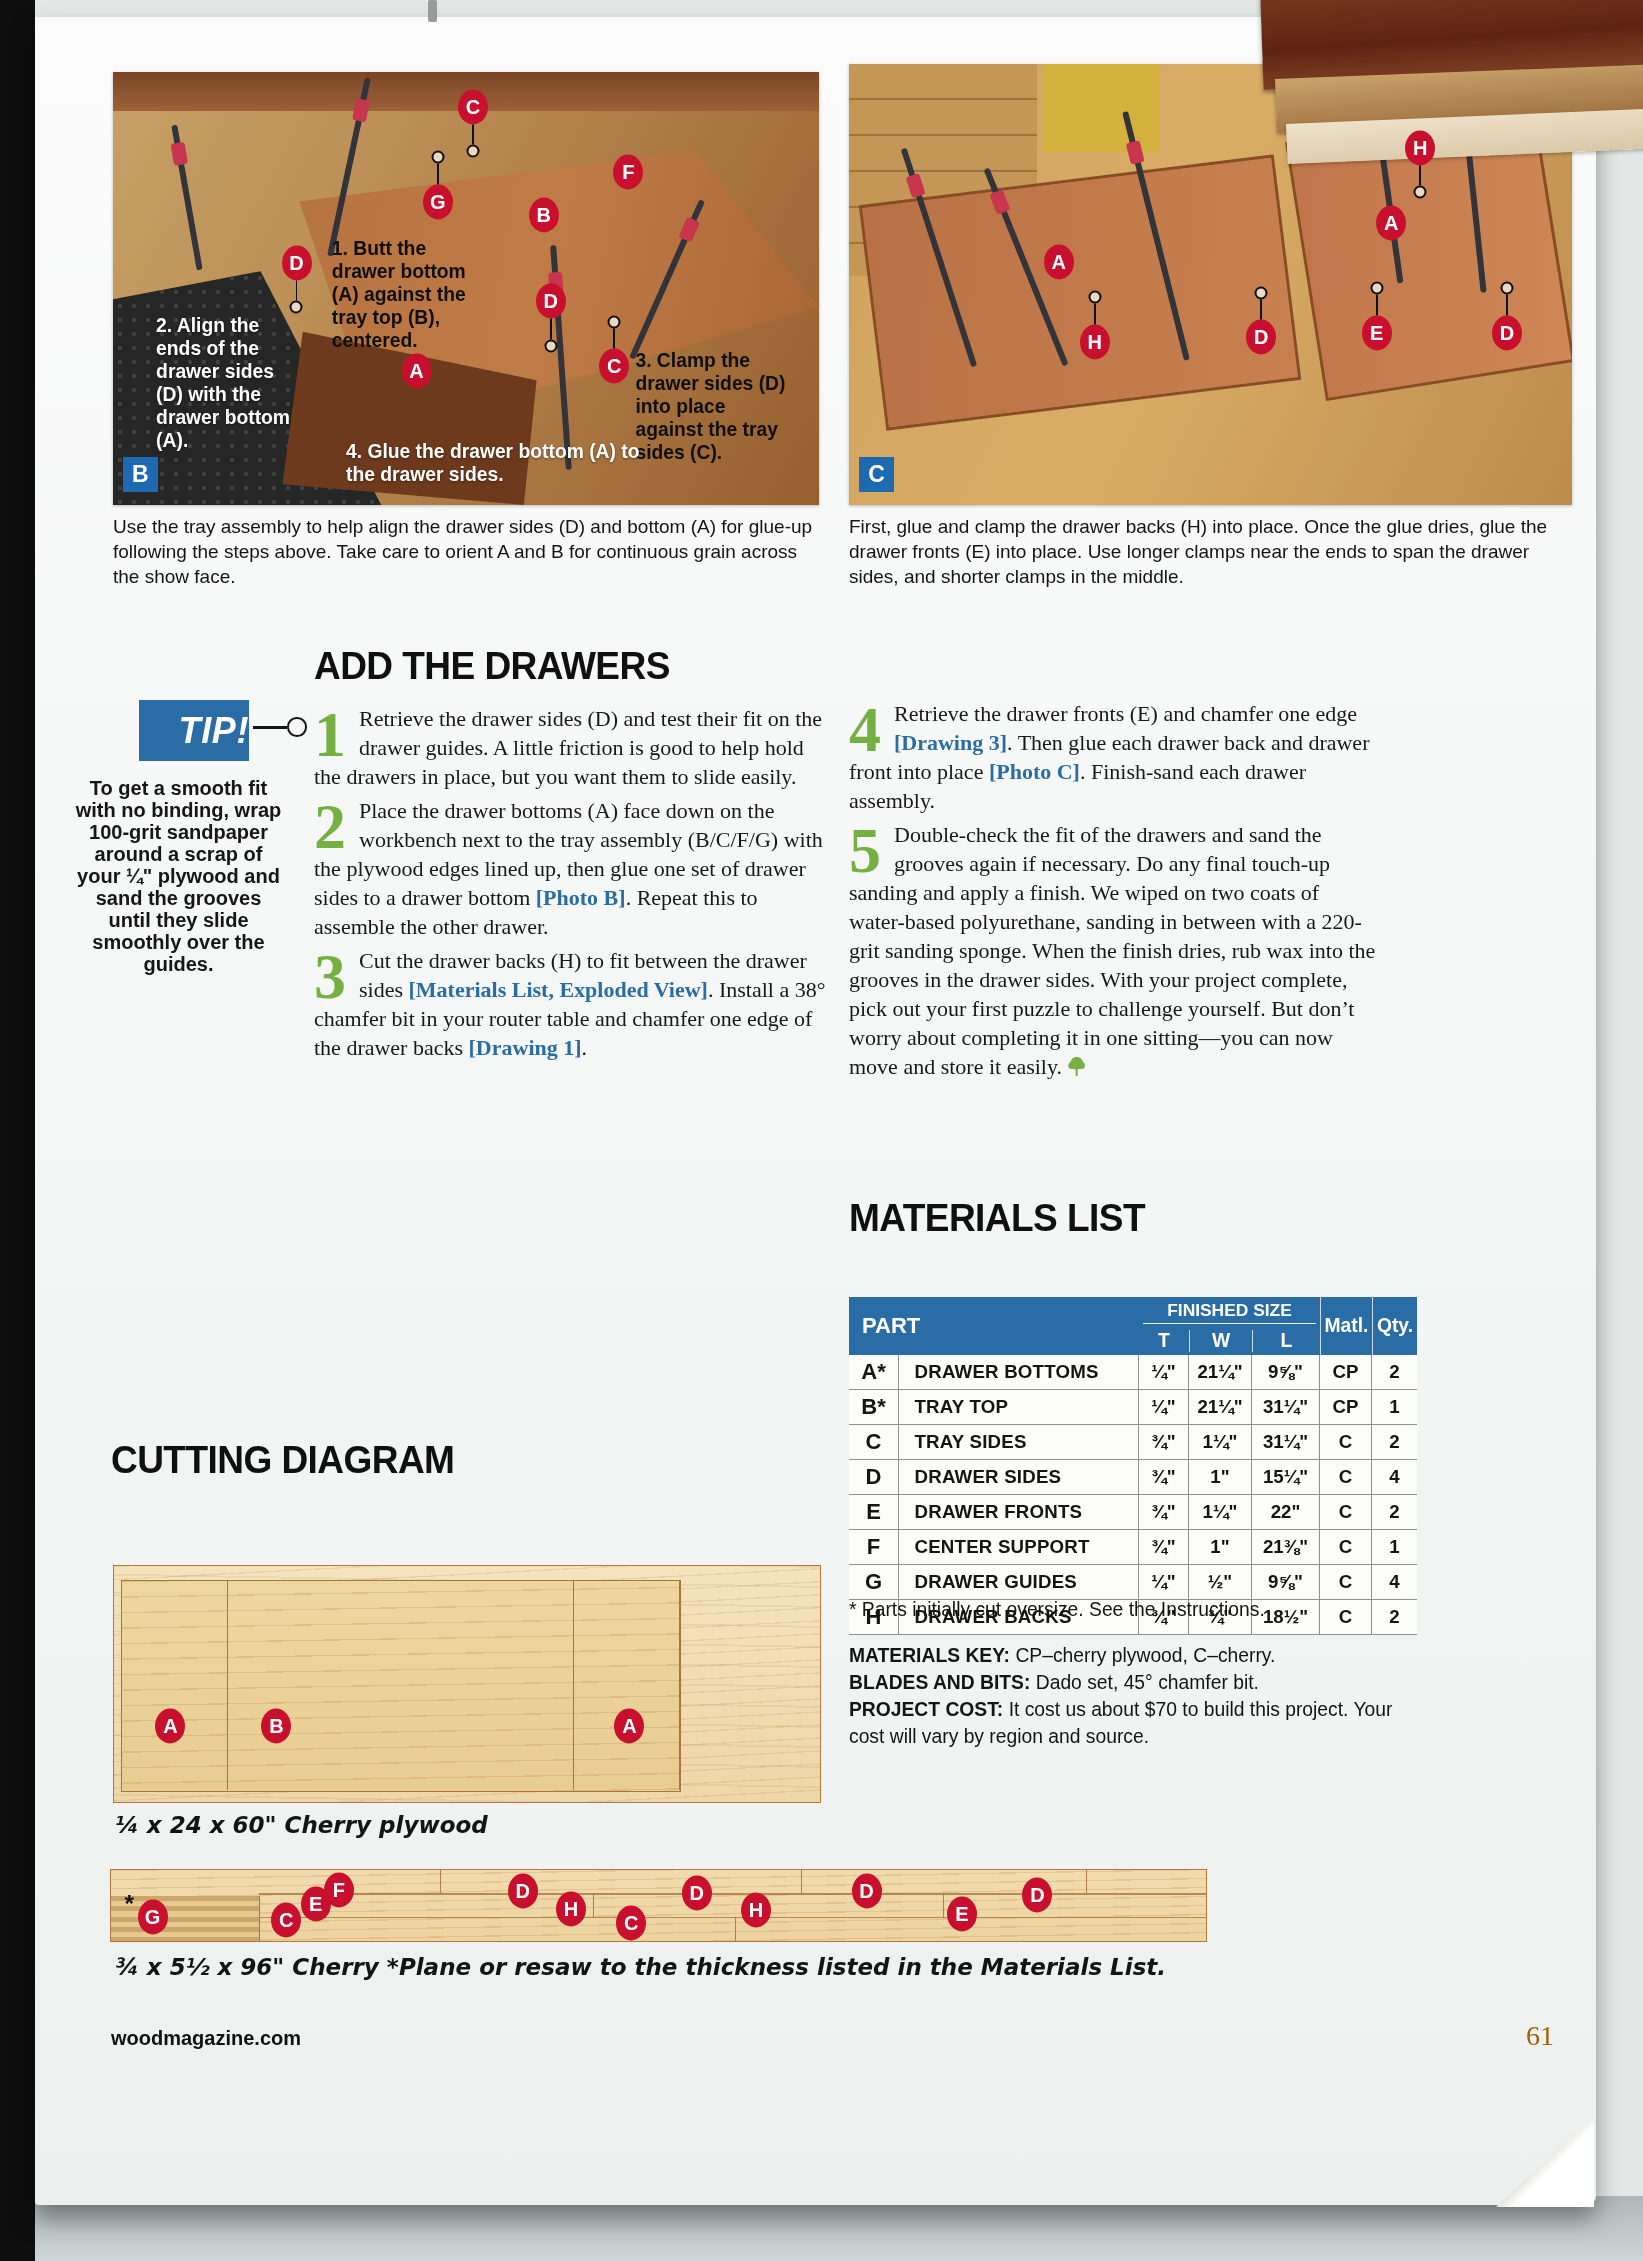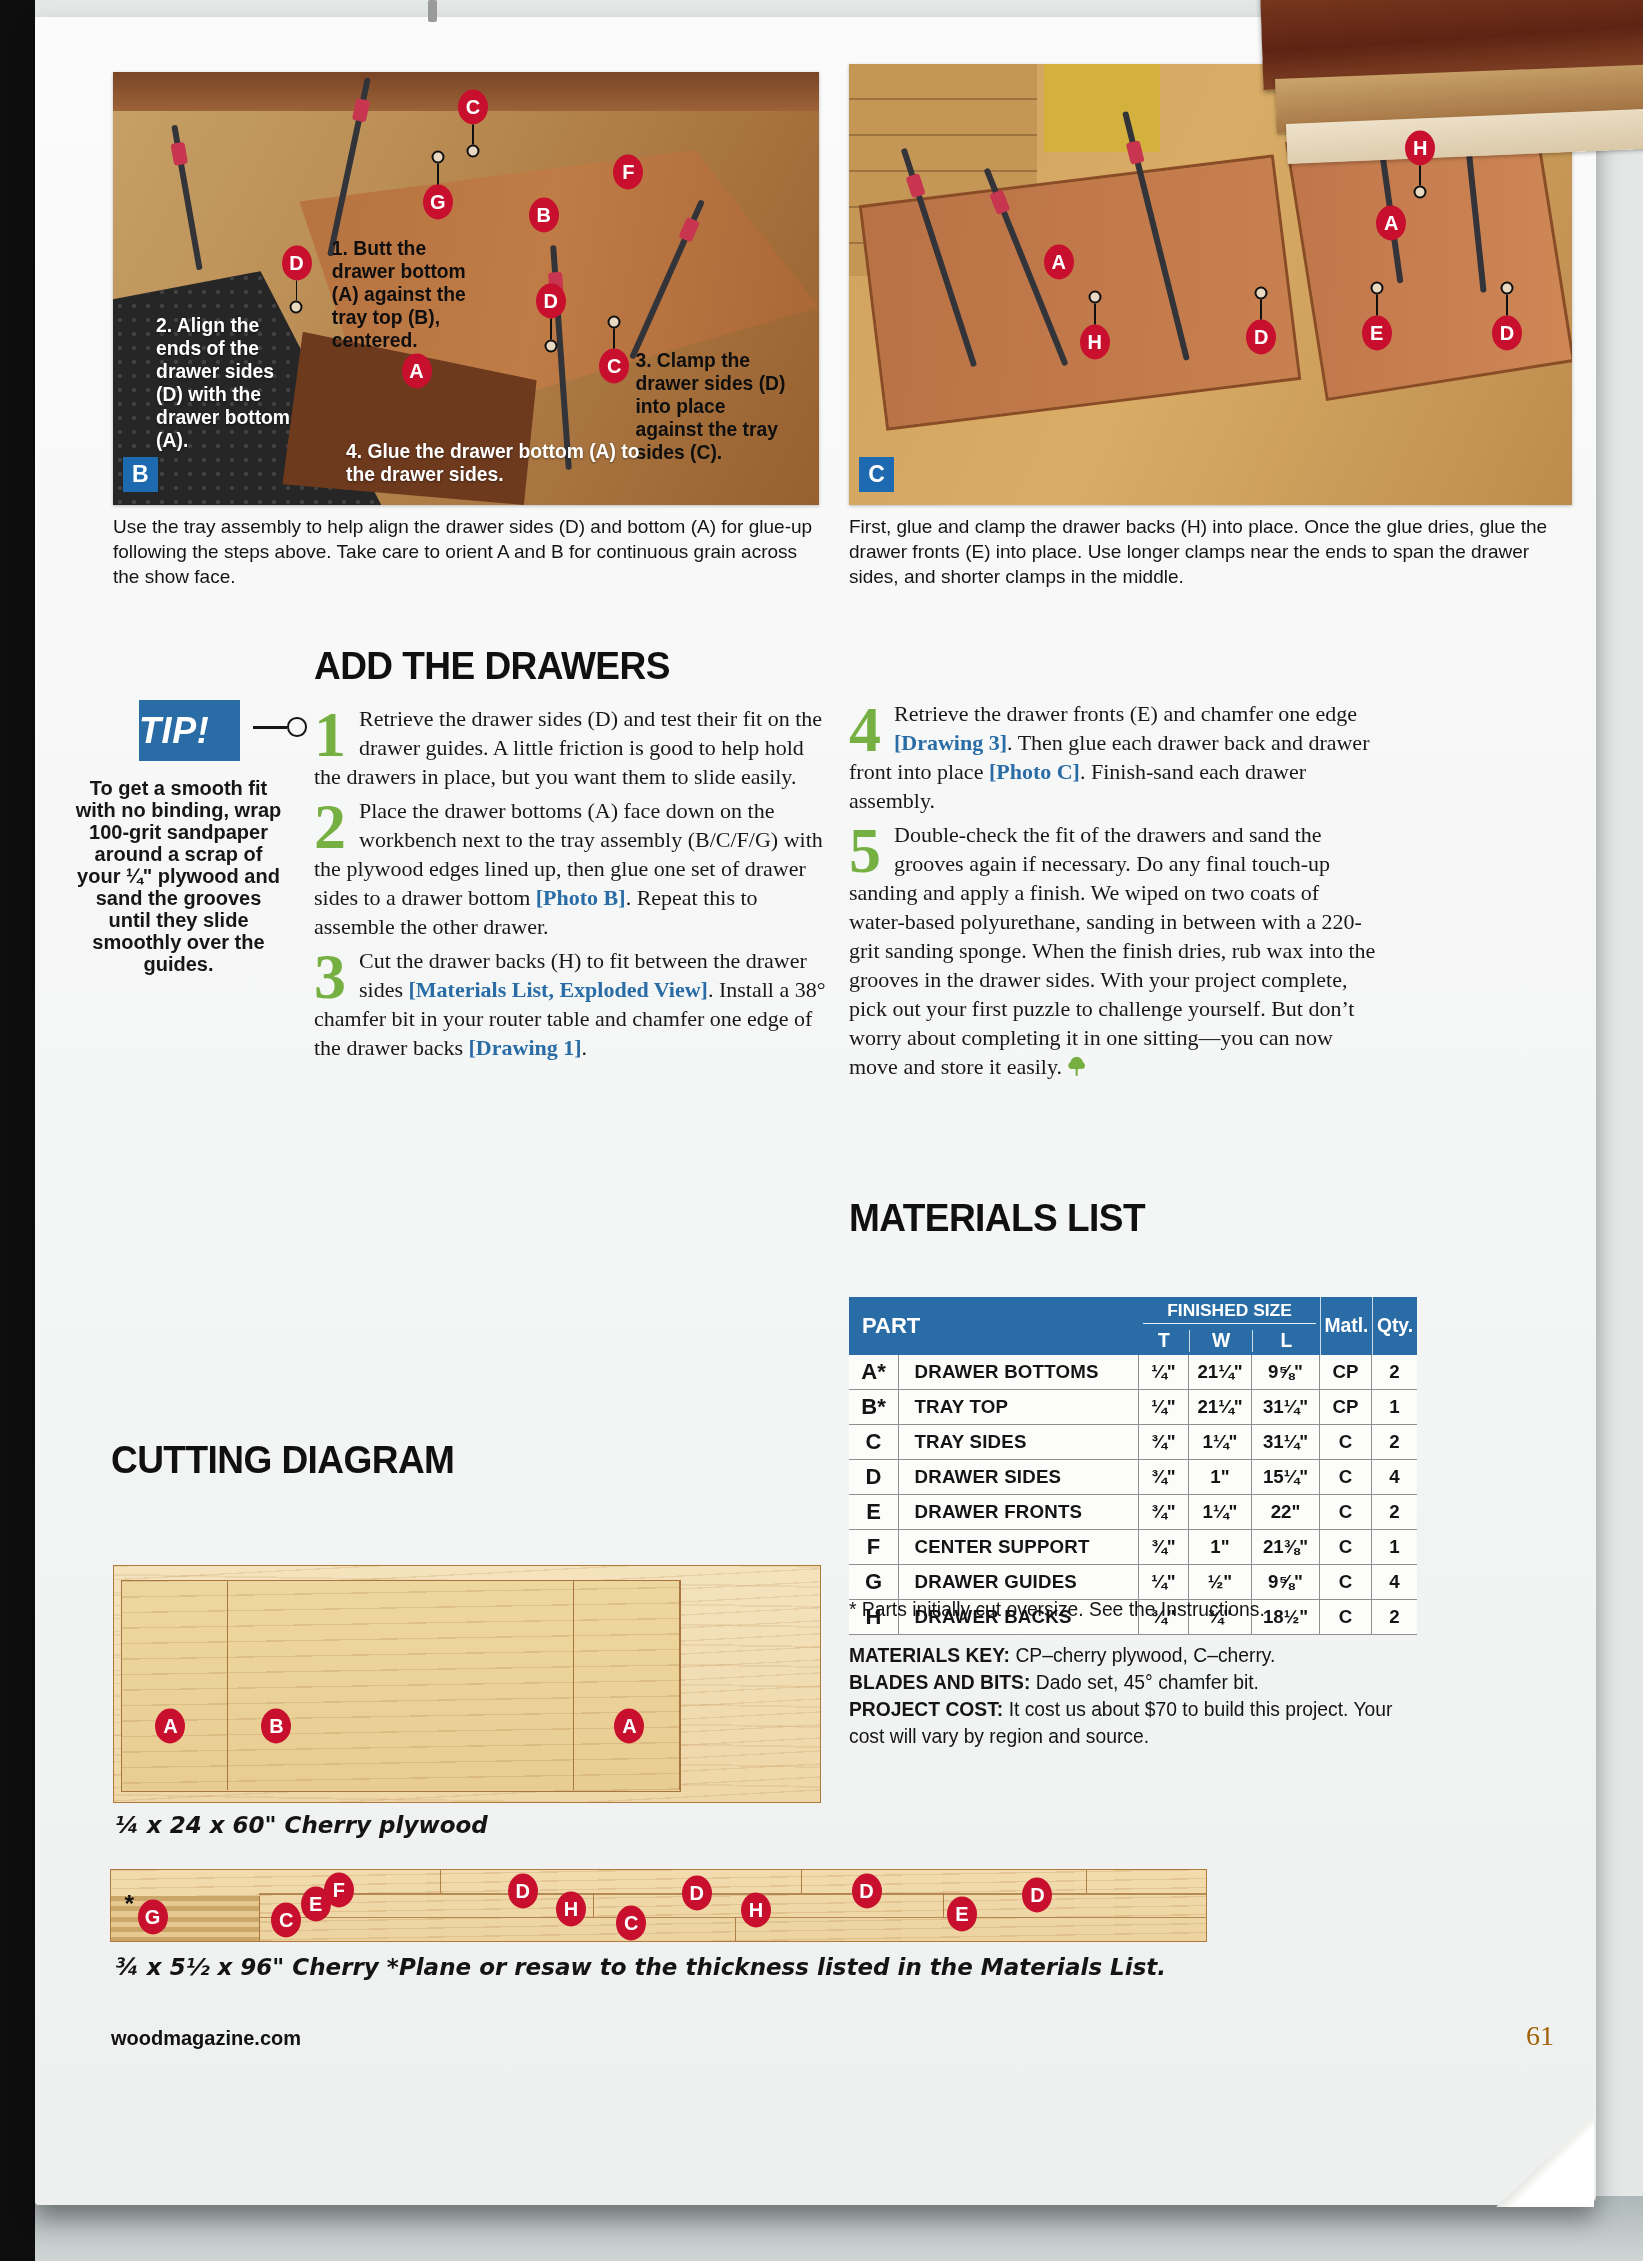--- a/index.html
+++ b/index.html
@@ -43,21 +43,21 @@
   .ring-up .pointer::after{bottom:100%;}
   .anno{position:absolute;font-weight:700;font-size:19.3px;line-height:23px;z-index:4;}
   .c-white{color:#fff;text-shadow:0 1.3px 2.6px rgba(0,0,0,.45);}
   .c-black{color:#0e0e0e;}
   .photo-tag{position:absolute;left:1.4%;bottom:3%;width:35px;height:35px;background:#1d6ab0;color:#fff;font-weight:800;font-size:23px;display:flex;align-items:center;justify-content:center;z-index:6;}
   
   .caption{font-size:19px;line-height:25px;color:#141414;}
   .caption-b{left:113px;top:514px;width:702px;}
   .caption-c{left:849px;top:514px;width:720px;}
   
-  .tip-box{left:139px;top:700px;width:101px;height:61px;background:#2a6ca6;display:flex;align-items:center;justify-content:flex-start;}
+  .tip-box{left:139px;top:700px;width:110px;height:61px;background:#2a6ca6;display:flex;align-items:center;justify-content:flex-end;}
   .tip-box span{color:#fff;font-weight:900;font-style:italic;font-size:36px;letter-spacing:0.6px;}
   .tip-line{left:253px;top:726px;width:34px;height:2.6px;background:#161616;}
   .tip-ring{left:287px;top:717px;width:15.5px;height:15.5px;border:2.6px solid #161616;border-radius:50%;background:#f6f7f6;}
   .tip-text{left:72px;top:777px;width:213px;text-align:center;font-weight:700;font-size:20px;line-height:22px;color:#161616;}
   
   .h1{font-weight:900;font-size:39px;letter-spacing:-0.6px;color:#101010;transform:scaleX(.95);transform-origin:left;white-space:nowrap;}
   .head-add{left:314px;top:644px;}
   .head-materials{left:849px;top:1196px;}
   .head-cutting{left:111px;top:1438px;}
   .col{font-family:"Liberation Serif",serif;font-size:22px;line-height:29px;color:#181818;}

